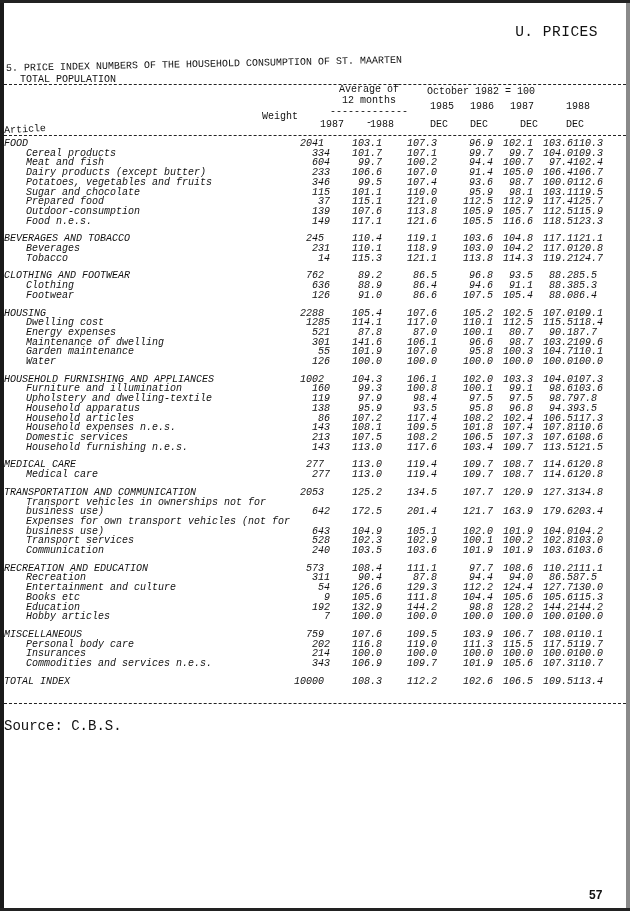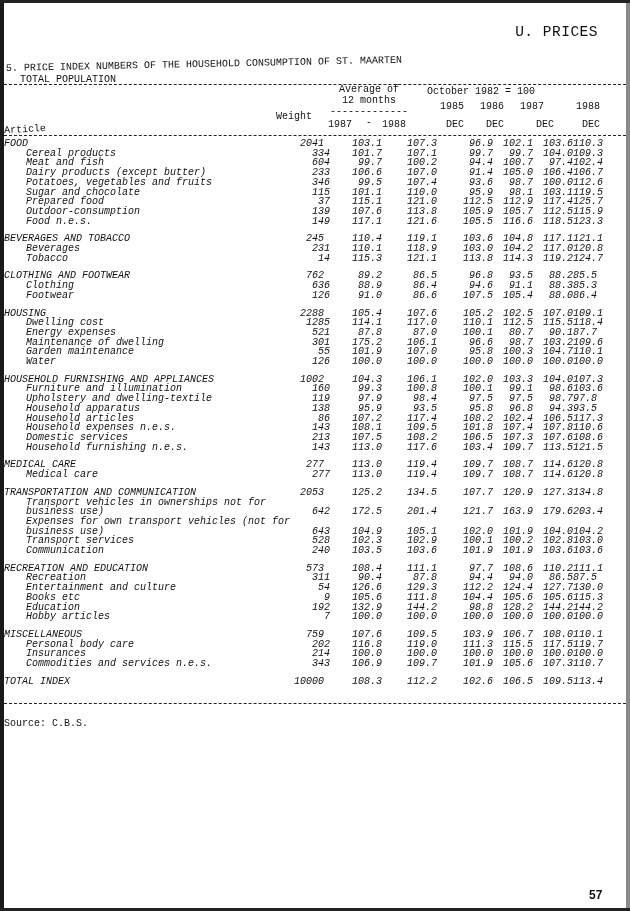--- a/index.html
+++ b/index.html
@@ -9,36 +9,36 @@
   .right-edge { position:absolute; right:0; top:0; width:4px; height:911px; background:#8a8a8a; }
   .top-edge { position:absolute; left:0; top:0; width:630px; height:3px; background:#222; }
   .bottom-edge { position:absolute; left:0; bottom:0; width:630px; height:3px; background:#222; }
   .section-title { position:absolute; right:32px; top:24px; font-family:"Liberation Mono",monospace;
                    font-size:14.5px; letter-spacing:0.5px; color:#111; }
   .table-title { position:absolute; left:6px; top:63px; font-size:10px; line-height:11px; }
   .table-title .l1 { display:block; transform:rotate(-1.2deg); transform-origin:left; }
   .table-title .l2 { display:block; padding-left:14px; }
   .base-note { position:absolute; left:427px; top:86px; font-size:10px; }
   .dash { position:absolute; left:4px; width:622px; border-top:1px dashed #222; height:0; }
-  .hdr { position:absolute; font-size:10px; line-height:11px; text-align:right; }
+  .hdr { position:absolute; font-size:10px; line-height:11px; text-align:left; }
   .hdr.center { text-align:center; }
   table.data { position:absolute; left:4px; top:139px; border-collapse:collapse; font-size:10px;font-style:italic; }
   table.data td { padding:0; height:9.7px; line-height:9.7px; white-space:nowrap; }
   td.label { width:262px; }
   td.label.sub { padding-left:22px; }
   td.w { width:34px; text-align:right; }
   td.c1 { width:52px; text-align:right; }
   td.c2 { width:55px; text-align:right; }
   td.c3 { width:56px; text-align:right; }
   td.c4 { width:40px; text-align:right; }
   td.c5 { width:40px; text-align:right; }
   td.c6 { width:40px; text-align:left; }
   td.wg { text-align:right; padding-right:6px !important; }
   tr.gap td { height:8px; }
-  .source { position:absolute; left:4px; top:718px; font-size:10px; }
+  .source { position:absolute; left:4px; top:718px; font-size:14px; }
   .page-no { position:absolute; left:589px; top:888px; font-family:"Liberation Sans",sans-serif;
              font-weight:bold; font-size:12px; }
 </style>
 </head>
 <body>
 
 <div class="binding"></div>
 <div class="right-edge"></div>
 <div class="top-edge"></div>
 <div class="bottom-edge"></div>
@@ -260,21 +260,21 @@
         <td class="c1">87.8</td>
         <td class="c2">87.0</td>
         <td class="c3">100.1</td>
         <td class="c4">80.7</td>
         <td class="c5">90.1</td>
         <td class="c6">87.7</td>
       </tr>
       <tr>
         <td class="label sub">Maintenance of dwelling</td>
         <td class="w">301</td>
-        <td class="c1">175.2</td>
+        <td class="c1">141.6</td>
         <td class="c2">106.1</td>
         <td class="c3">96.6</td>
         <td class="c4">98.7</td>
         <td class="c5">103.2</td>
         <td class="c6">109.6</td>
       </tr>
       <tr>
         <td class="label sub">Garden maintenance</td>
         <td class="w">55</td>
         <td class="c1">101.9</td>

